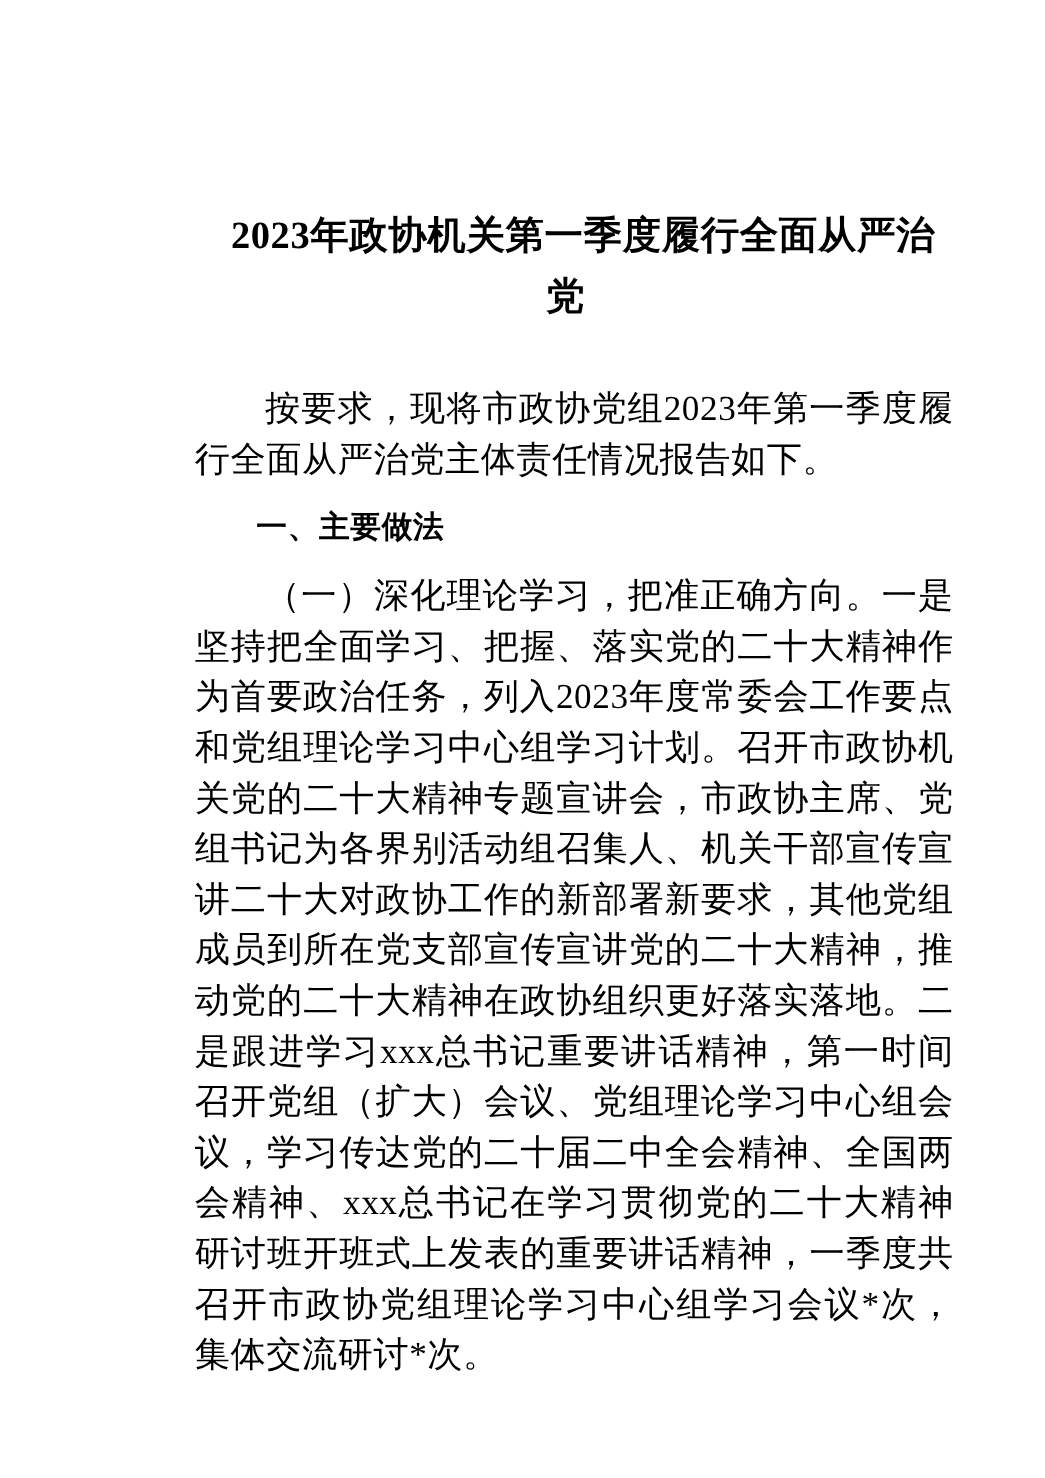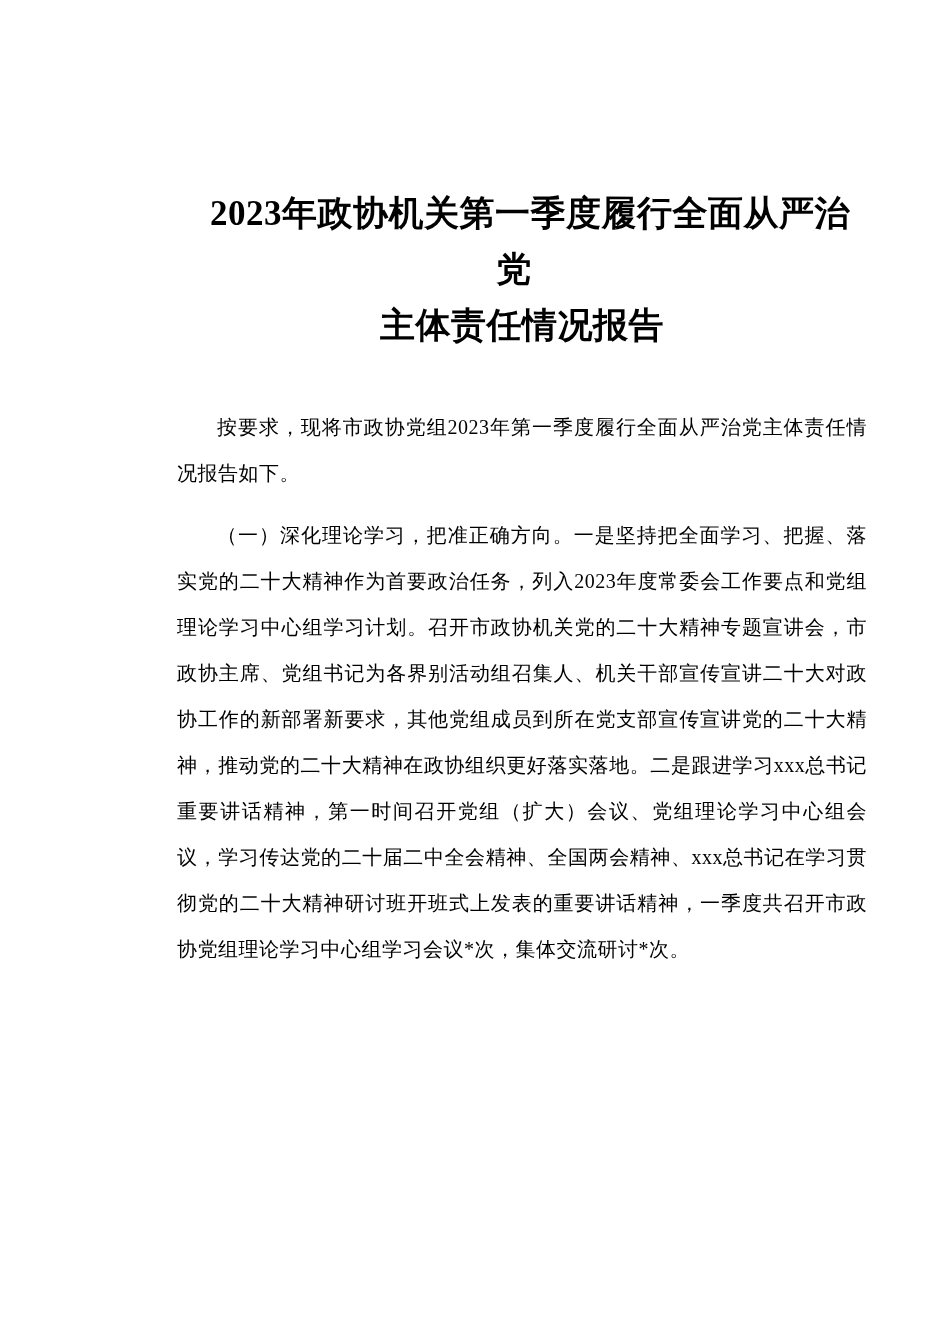--- a/index.html
+++ b/index.html
@@ -33,21 +33,21 @@
       line-height: 56px;
       text-align: center;
       color: #000000;
       margin-bottom: 50px;
       letter-spacing: 0.5px;
     }
 
     
     .para {
       font-family: "Liberation Serif", "DejaVu Serif", serif;
-      font-size: 20px;
+      font-size: 32px;
       line-height: 46px;
       text-align: justify;
       text-indent: 2em;
       color: #000000;
       letter-spacing: 0.5px;
     }
 
     
     .section-heading {
       font-family: "Liberation Sans", "DejaVu Sans", sans-serif;
@@ -60,22 +60,22 @@
       letter-spacing: 0.5px;
     }
   </style>
 </head>
 <body>
 
 <div class="page">
 
   <h1 class="doc-title">
     <span>2023年政协机关第一季度履行全面从严治党</span><br>
-    <span>主体责任情况报告</span>
   </h1>
 
   <p class="para">按要求，现将市政协党组2023年第一季度履行全面从严治党主体责任情况报告如下。</p>
 
+  <p class="section-heading">一、主要做法</p>
 
   <p class="para">（一）深化理论学习，把准正确方向。一是坚持把全面学习、把握、落实党的二十大精神作为首要政治任务，列入2023年度常委会工作要点和党组理论学习中心组学习计划。召开市政协机关党的二十大精神专题宣讲会，市政协主席、党组书记为各界别活动组召集人、机关干部宣传宣讲二十大对政协工作的新部署新要求，其他党组成员到所在党支部宣传宣讲党的二十大精神，推动党的二十大精神在政协组织更好落实落地。二是跟进学习xxx总书记重要讲话精神，第一时间召开党组（扩大）会议、党组理论学习中心组会议，学习传达党的二十届二中全会精神、全国两会精神、xxx总书记在学习贯彻党的二十大精神研讨班开班式上发表的重要讲话精神，一季度共召开市政协党组理论学习中心组学习会议*次，集体交流研讨*次。</p>
 
 
 </div>
 
 </body></html>

